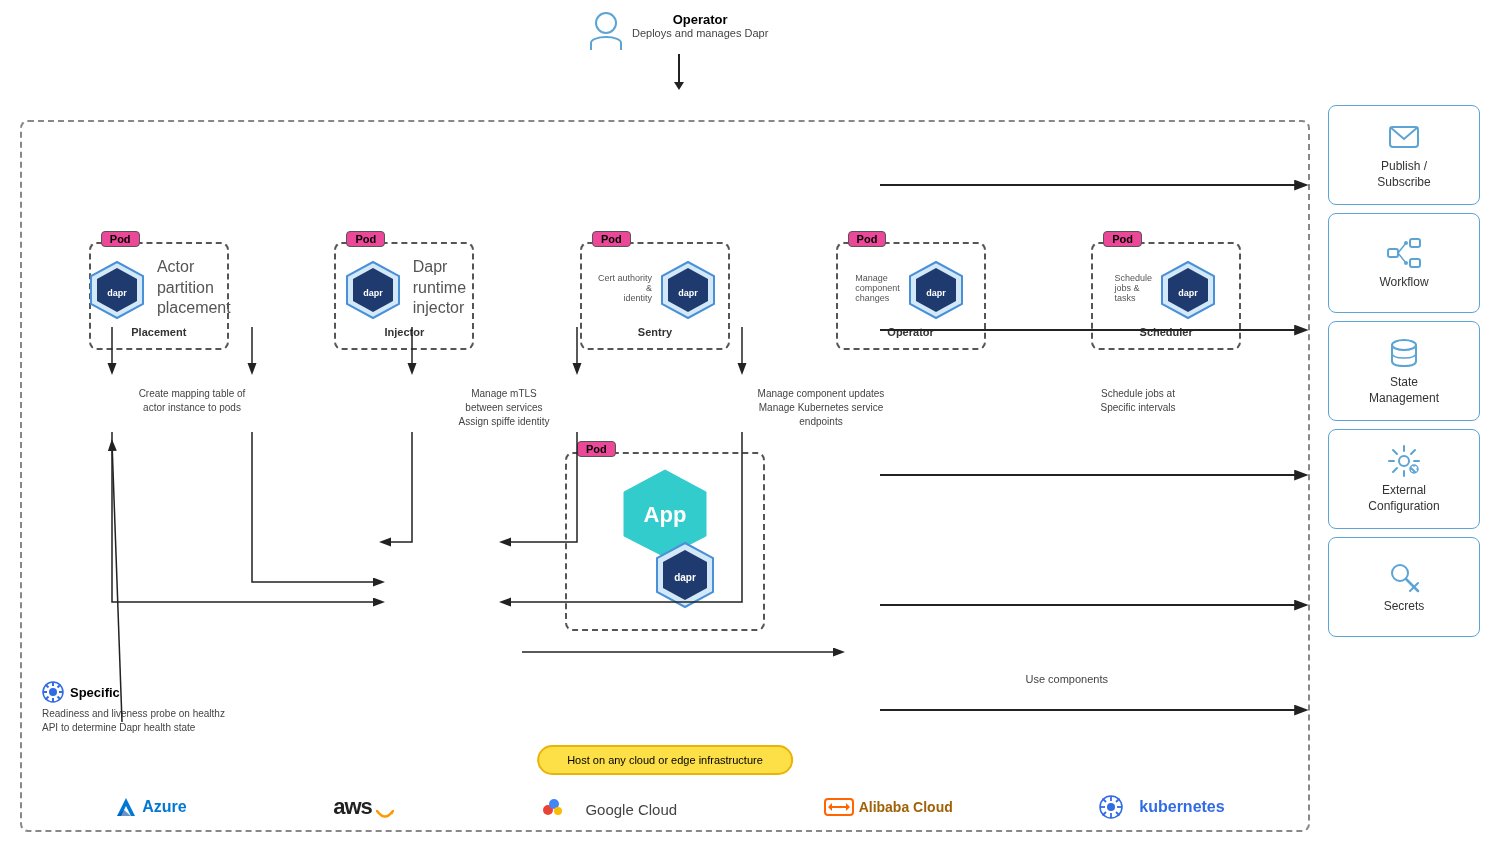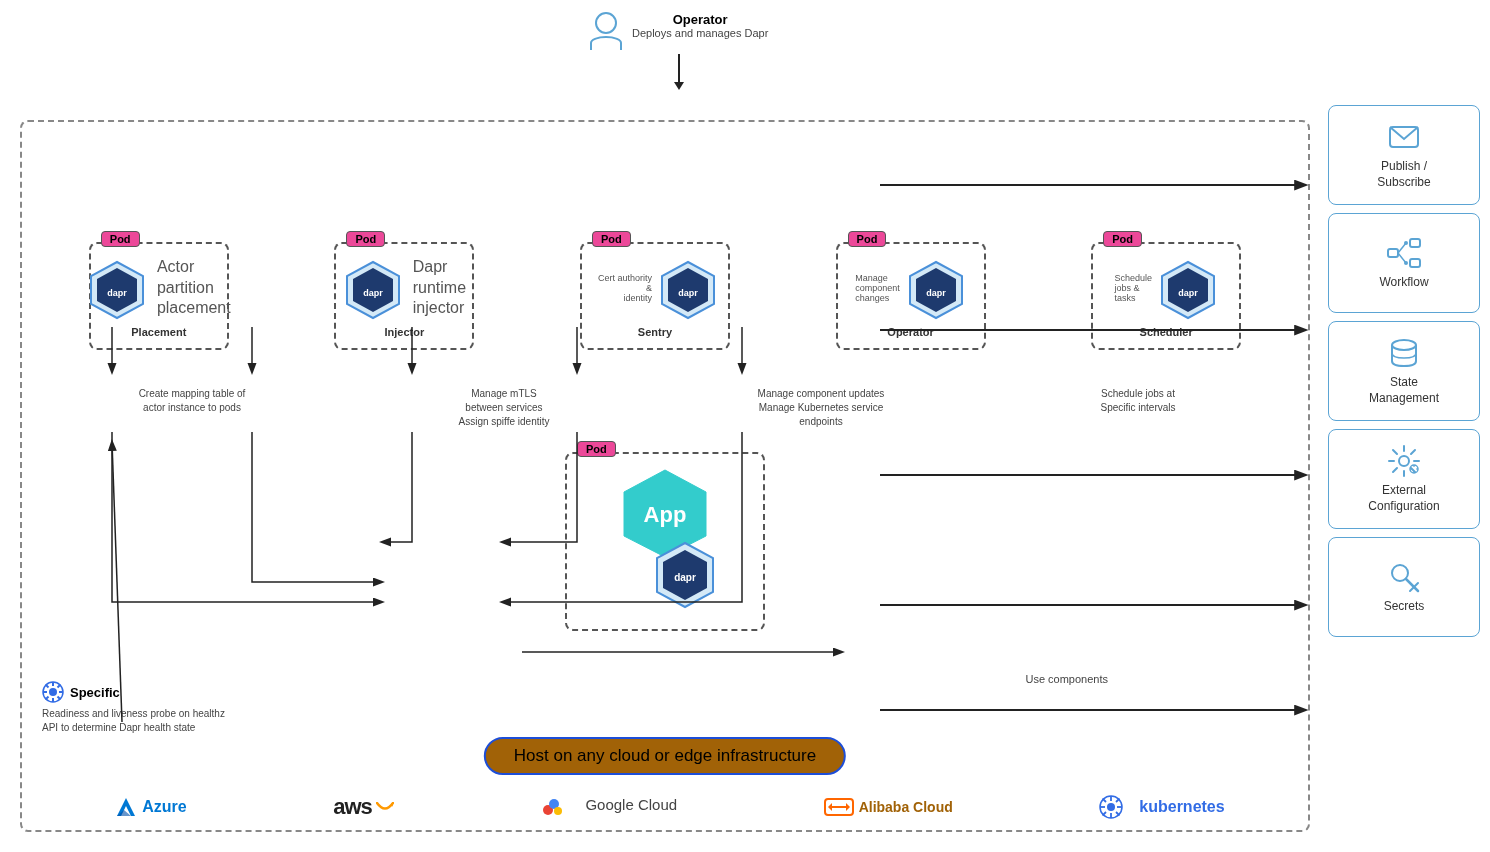--- a/index.html
+++ b/index.html
@@ -388,42 +388,42 @@
             <line x1="6.5" y1="15.5" x2="3.5" y2="18.5" stroke="#326CE5" stroke-width="2"></line>
           </svg>
           <span>Specific</span>
         </div>
         <div class="kubelet-desc">Readiness and liveness probe on healthz<br>API to determine Dapr health state</div>
       </div>
 
       <div style="position:absolute; bottom:145px; right:200px; font-size:11px; color:#444;">Use components</div>
 
       <div style="position:absolute; bottom:55px; left:50%; transform:translateX(-50%);">
-        <div style="border:2px solid #1d4ed8; border-radius:25px; padding:7px 28px; font-size:17px; white-space:nowrap; background:#a16207;">Host on any cloud or edge infrastructure</div>
+        <div style="border:2px solid #eab308; border-radius:25px; padding:7px 28px; font-size:11px; white-space:nowrap; background:#fde047;">Host on any cloud or edge infrastructure</div>
       </div>
 
       <div style="position:absolute; bottom:10px; left:20px; right:10px; display:flex; align-items:center; justify-content:space-around;">
 
         <div style="display:flex; align-items:center; gap:5px;">
           <svg width="22" height="22" viewBox="0 0 22 22">
             <polygon points="11,2 2,20 6,20 11,10 16,20 20,20" fill="#0078D4"></polygon>
             <polygon points="9,14 2,20 16,20" fill="#0050AA" opacity="0.6"></polygon>
           </svg>
           <span style="font-size:16px; font-weight:bold; color:#0078D4;">Azure</span>
         </div>
 
-        <div style="display:flex; align-items:center; gap:4px;">
+        <div style="display:flex; align-items:flex-end; gap:4px;">
           <span style="font-size:22px; font-weight:900; color:#222; letter-spacing:-1px;">aws</span>
           <svg width="18" height="10" viewBox="0 0 18 10">
             <path d="M1,1 Q9,12 17,1" fill="none" stroke="#FF9900" stroke-width="2.5" stroke-linecap="round"></path>
             <polygon points="15,1 17,1 17,5" fill="#FF9900"></polygon>
           </svg>
         </div>
 
-        <div style="display:flex; align-items:flex-start; gap:23px;">
+        <div style="display:flex; align-items:flex-end; gap:23px;">
           <svg width="22" height="22" viewBox="0 0 22 22">
             <circle cx="8" cy="14" r="5" fill="#EA4335"></circle>
             <circle cx="14" cy="8" r="5" fill="#4285F4"></circle>
             <circle cx="18" cy="15" r="4" fill="#FBBC05"></circle>
           </svg>
           <span style="font-size:15px; font-weight:500; color:#444;">Google Cloud</span>
         </div>
 
         <div style="display:flex; align-items:center; gap:5px;">
           <svg width="30" height="18" viewBox="0 0 30 18">

